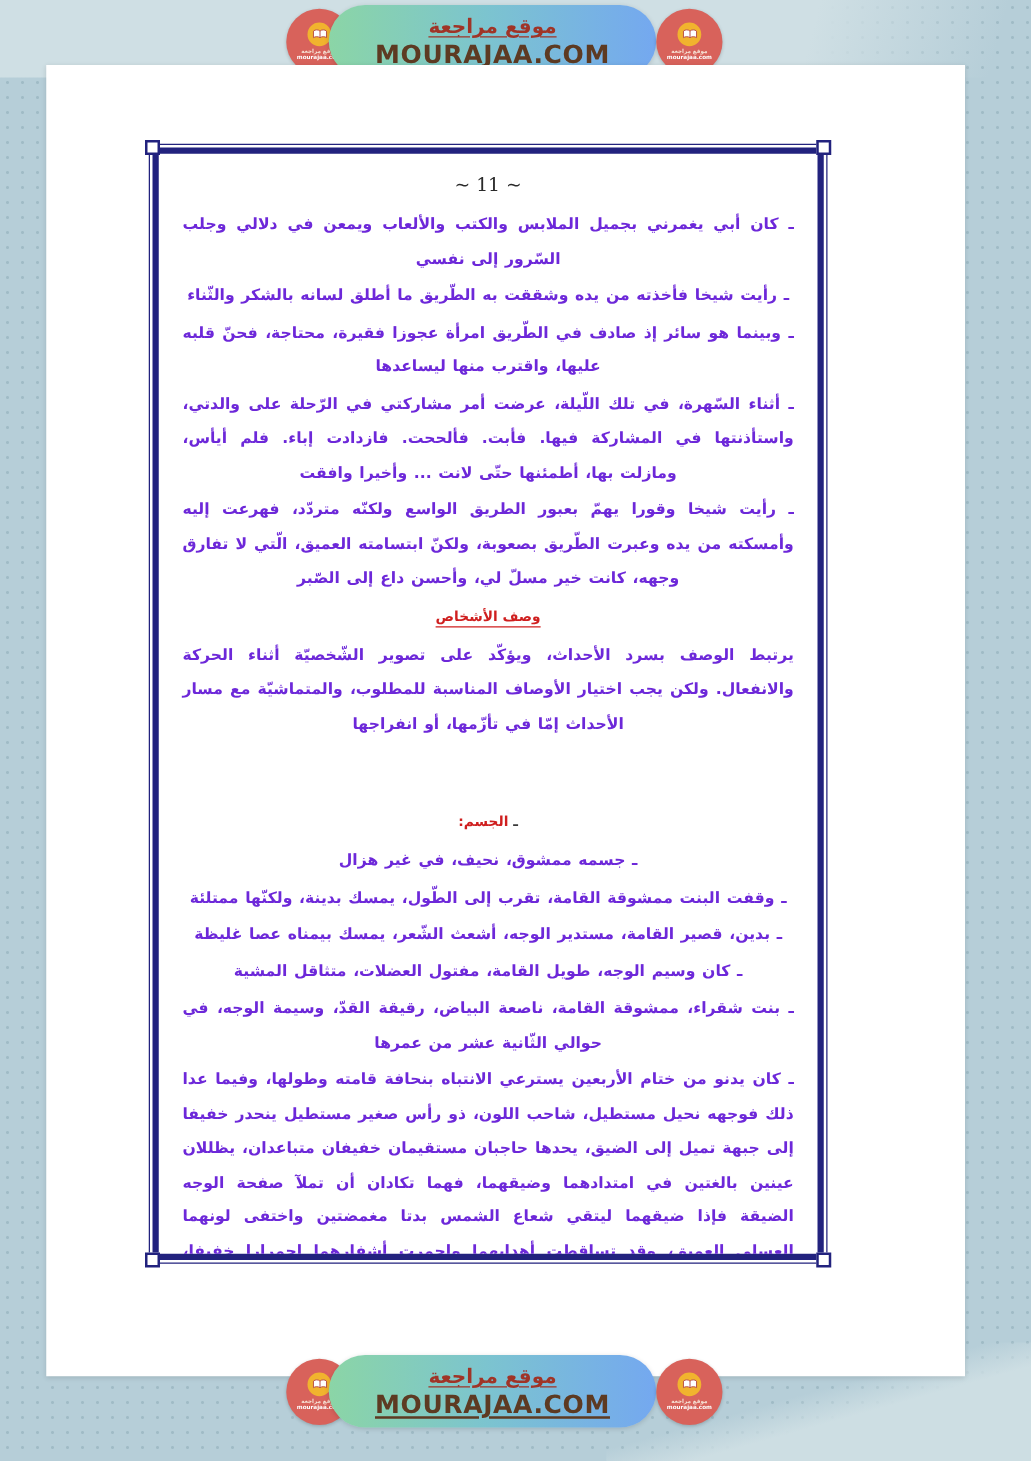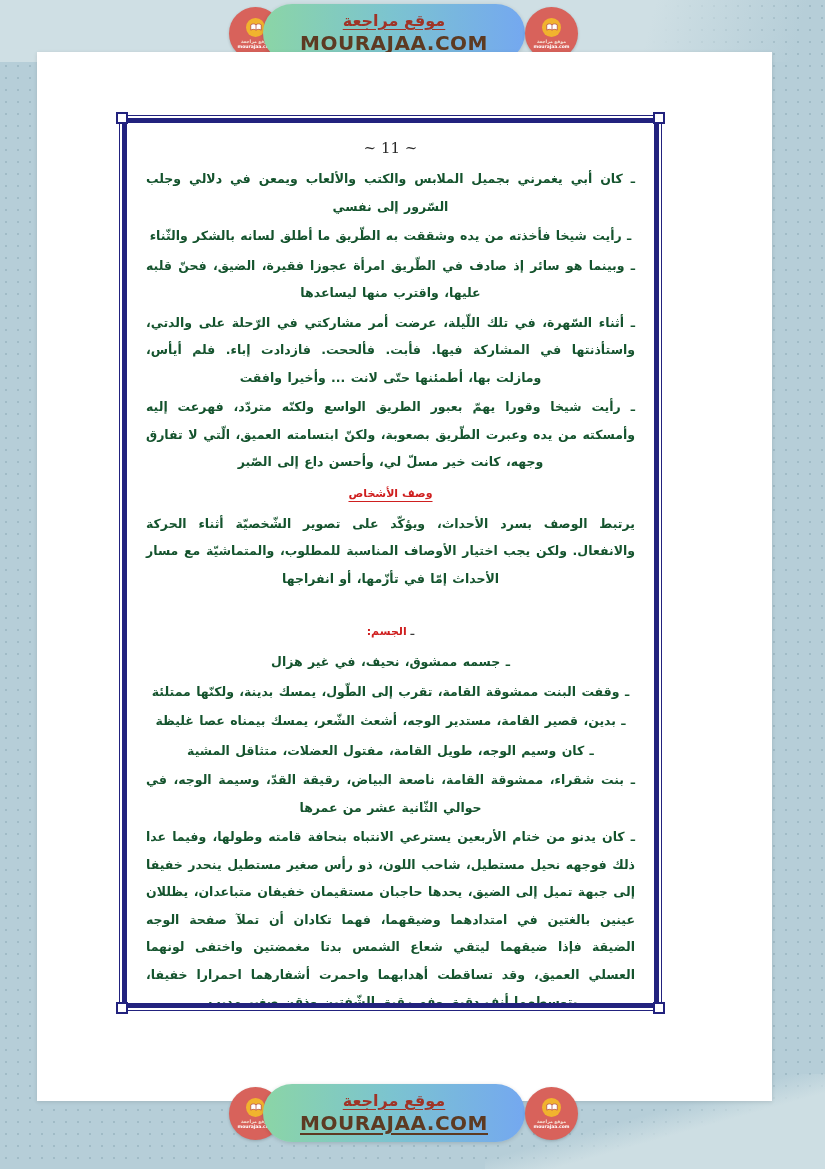--- a/index.html
+++ b/index.html
@@ -52,29 +52,29 @@
   .knot.tr{right:-11px;top:-11px;}
   .knot.bl{left:-11px;bottom:-11px;}
   .knot.br{right:-11px;bottom:-11px;}
 
   .frame-content{position:absolute;inset:0;overflow:hidden;
     padding:12px 19px 12px 19px;direction:rtl;}
 
   .pnum{direction:ltr;text-align:center;font-family:"DejaVu Serif",serif;
     font-size:15px;color:#2a2a2a;line-height:26px;margin:0 0 4px 0;}
 
-  .t{margin:0 0 2px 0;font-size:12.5px;font-weight:bold;color:#14532d;
+  .t{margin:0 0 2px 0;font-size:12.5px;font-weight:bold;color:#6d28d9;
     line-height:27.5px;text-align:justify;text-align-last:center;
     word-spacing:1px;}
 
   .h-red{margin:4px 0 2px 0;font-size:11px;font-weight:bold;color:#cf1f1f;
     text-align:center;line-height:28px;}
   .h-red.u{text-decoration:underline;text-underline-offset:4px;}
   .h-red .dash{color:#3a3a3a;}
-  .h-body{margin-top:26px;}
+  .h-body{margin-top:52px;}
   .h-body .word{text-decoration:none;}
 </style>
 </head>
 <body>
 
 <div class="canvas">
   <div class="band-top"></div>
   <div class="band-bottom"></div>
 
   <div class="banner top">
@@ -111,21 +111,21 @@
       <span class="knot tl"></span>
       <span class="knot tr"></span>
       <span class="knot bl"></span>
       <span class="knot br"></span>
 
       <div class="frame-content">
         <div class="pnum">~ 11 ~</div>
 
         <p class="t">ـ كان أبي يغمرني بجميل الملابس والكتب والألعاب ويمعن في دلالي وجلب السّرور إلى نفسي</p>
         <p class="t">ـ رأيت شيخا فأخذته من يده وشققت به الطّريق ما أطلق لسانه بالشكر والثّناء</p>
-        <p class="t">ـ وبينما هو سائر إذ صادف في الطّريق امرأة عجوزا فقيرة، الضيق، فحنّ قلبه عليها، واقترب منها ليساعدها</p>
+        <p class="t">ـ وبينما هو سائر إذ صادف في الطّريق امرأة عجوزا فقيرة، محتاجة، فحنّ قلبه عليها، واقترب منها ليساعدها</p>
         <p class="t">ـ أثناء السّهرة، في تلك اللّيلة، عرضت أمر مشاركتي في الرّحلة على والدتي، واستأذنتها في المشاركة فيها. فأبت. فألححت. فازدادت إباء. فلم أيأس، ومازلت بها، أطمئنها حتّى لانت ... وأخيرا وافقت</p>
         <p class="t">ـ رأيت شيخا وقورا يهمّ بعبور الطريق الواسع ولكنّه متردّد، فهرعت إليه وأمسكته من يده وعبرت الطّريق بصعوبة، ولكنّ ابتسامته العميق، الّتي لا تفارق وجهه، كانت خير مسلّ لي، وأحسن داع إلى الصّبر</p>
 
         <h2 class="h-red u">وصف الأشخاص</h2>
 
         <p class="t">يرتبط الوصف بسرد الأحداث، ويؤكّد على تصوير الشّخصيّة أثناء الحركة والانفعال. ولكن يجب اختيار الأوصاف المناسبة للمطلوب، والمتماشيّة مع مسار الأحداث إمّا في تأزّمها، أو انفراجها</p>
 
         <h3 class="h-red h-body"><span class="dash">ـ </span><span class="word">الجسم:</span></h3>
 
         <p class="t">ـ جسمه ممشوق، نحيف، في غير هزال</p>

